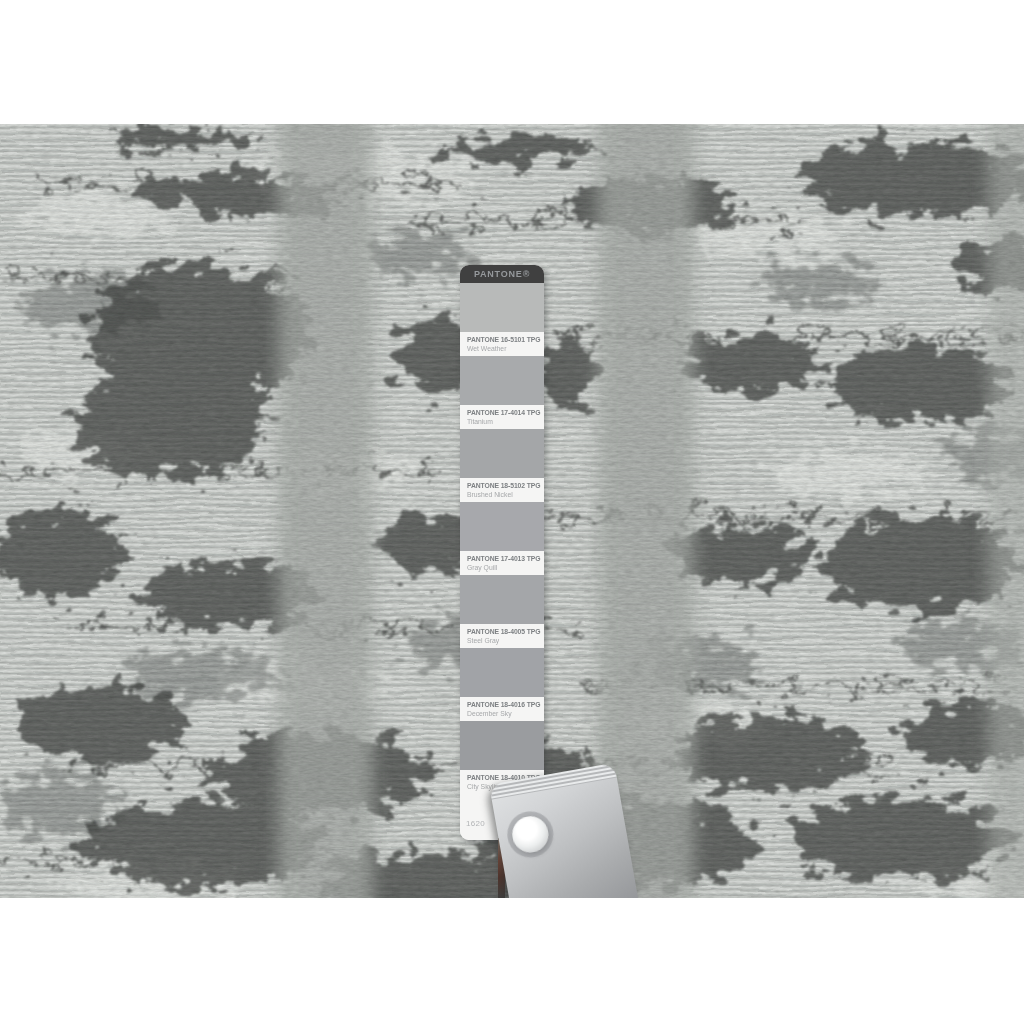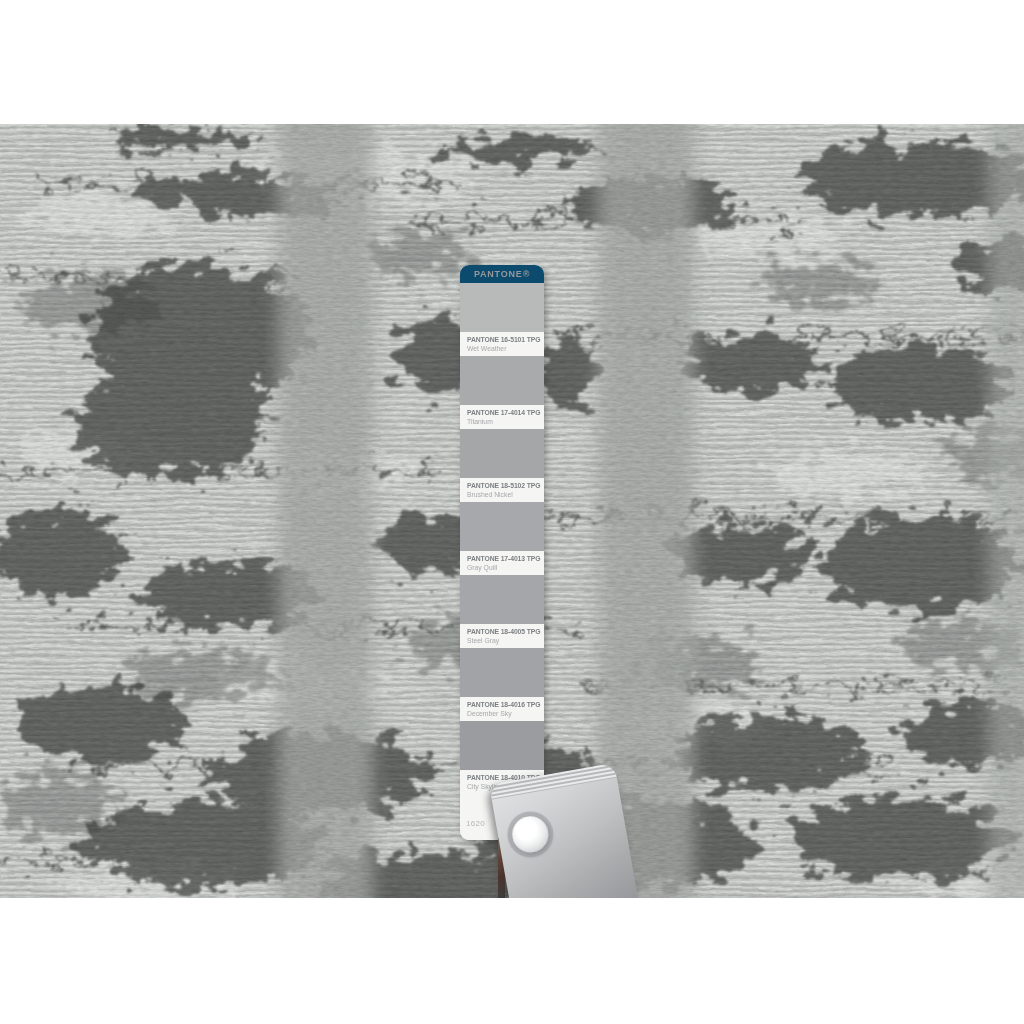--- a/index.html
+++ b/index.html
@@ -10,21 +10,21 @@
   
   .photo{position:absolute;left:0;top:124px;width:1024px;height:774px;
          overflow:hidden;background:#c9cdca;}
   .photo svg{position:absolute;left:0;top:0;}
 
   
   .card{position:absolute;left:460px;top:141px; 
         width:84px;border-radius:9px;background:#f5f5f4;
         box-shadow:2px 3px 6px rgba(40,42,44,.38);z-index:3;overflow:hidden;}
   .card-header{height:18px;display:flex;align-items:center;justify-content:center;
-        font-size:9px;font-weight:700;letter-spacing:.8px;color:#96999c;background:#0c4a6e;}
+        font-size:9px;font-weight:700;letter-spacing:.8px;color:#96999c;background:#404040;}
   .row{height:73px;}
   .chip{height:49px;background:#a8aaac;}
   .label{height:24px;background:#f5f5f4;padding:3px 0 0 7px;box-sizing:border-box;
         display:flex;flex-direction:column;}
   .code{font-size:6.8px;font-weight:700;color:#7d8083;letter-spacing:-.1px;line-height:9px;white-space:nowrap;}
   .cname{font-size:6.8px;font-weight:400;color:#a6a8aa;line-height:9px;white-space:nowrap;}
   .card-footer{height:46px;background:#f5f5f4;display:flex;align-items:flex-end;}
   .pageno{font-size:8px;color:#b3b5b7;padding:0 0 12px 6px;letter-spacing:.3px;}
 
   

